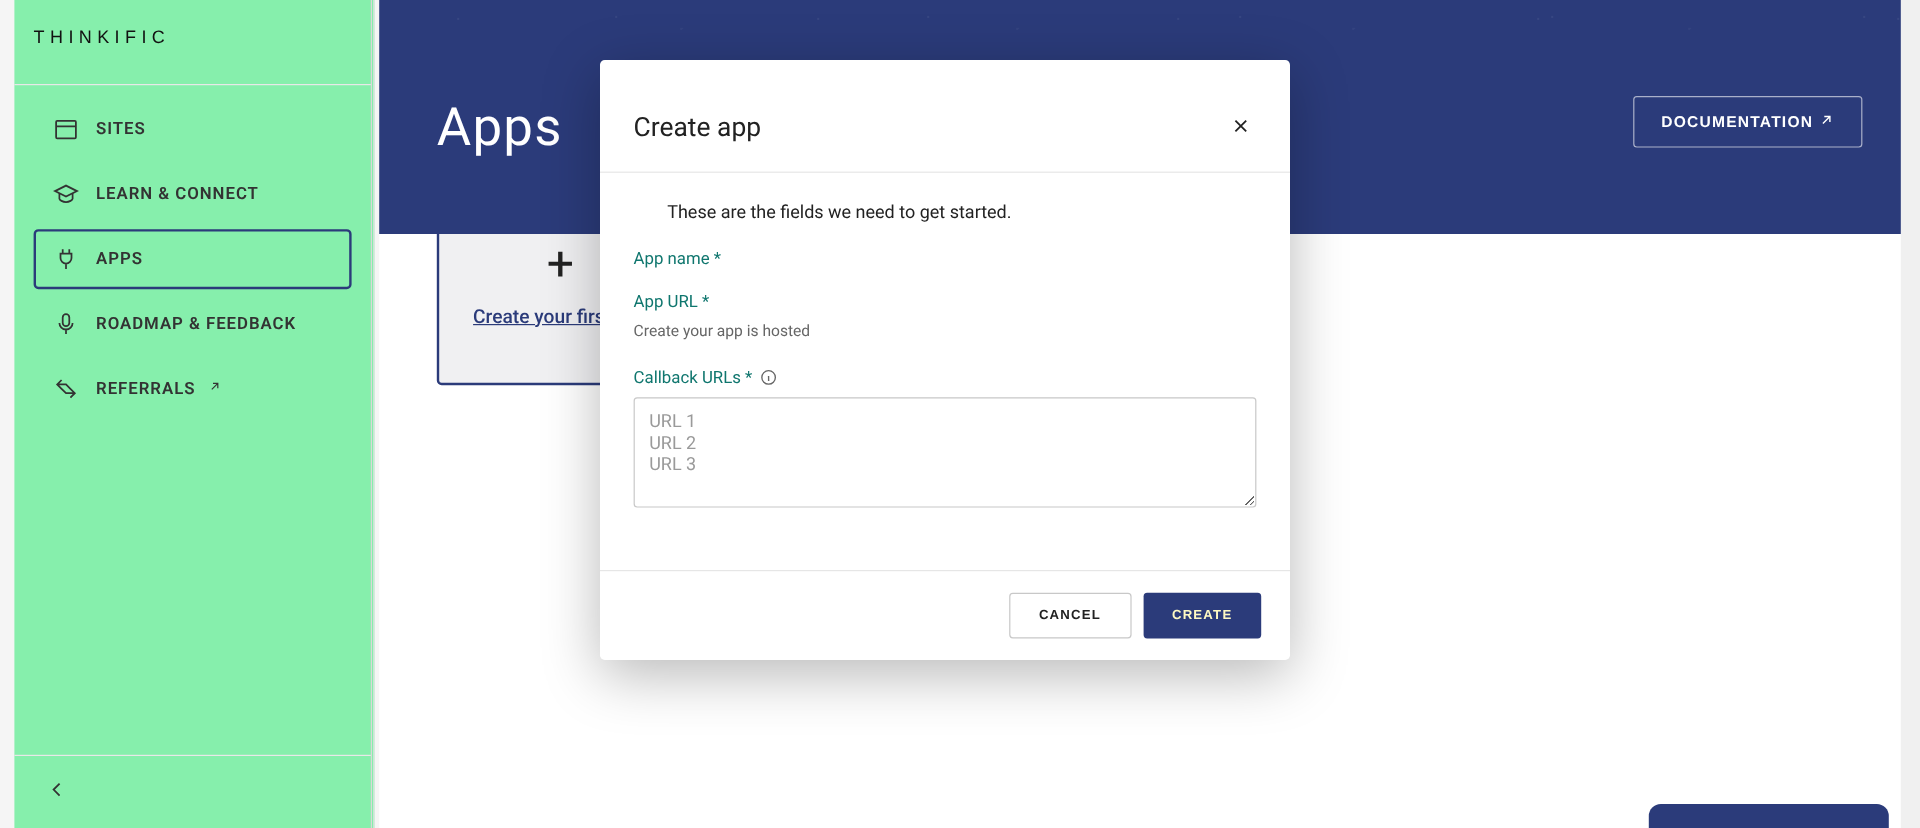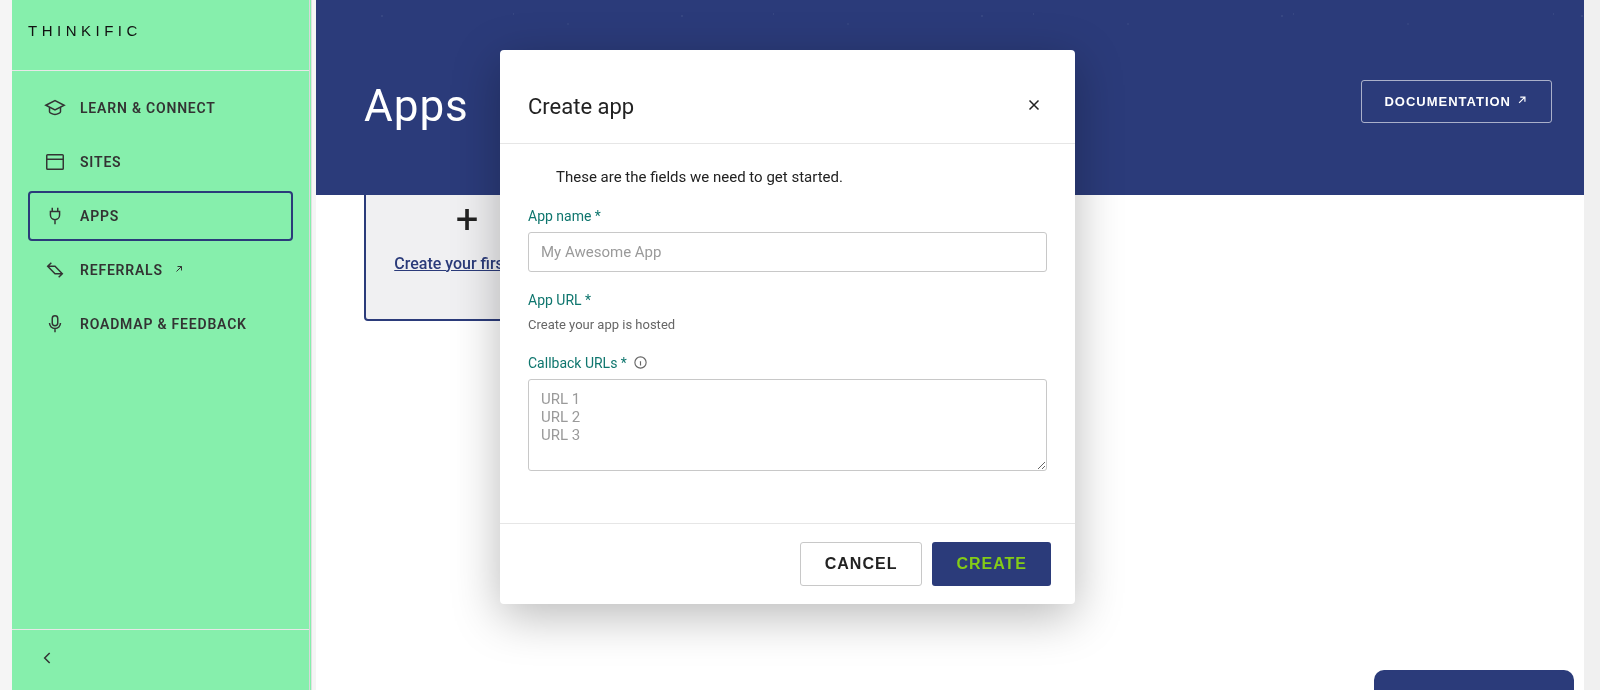--- a/index.html
+++ b/index.html
@@ -276,38 +276,38 @@
     
     .modal-footer {
       border-top: 1px solid #e6e6e6;
       padding: 18px 24px;
       display: flex;
       justify-content: flex-end;
       gap: 10px;
     }
     
     .btn {
-      font-size: 16px;
+      font-size: 11px;
       font-weight: 600;
       letter-spacing: 1px;
       padding: 12px 24px;
       border-radius: 3px;
       cursor: pointer;
       border: none;
     }
     
     .btn-secondary {
       background: #fff;
       color: #222;
       border: 1px solid #c8c8c8;
     }
     
     .btn-primary {
       background: #2b3b7a;
-      color: #84cc16;
+      color: #fef9c3;
     }
     
     .scrollbar-edge {
       position: absolute;
       right: 0;
       top: 0;
       width: 16px;
       height: 100%;
       background: #f0f0f0;
     }
@@ -329,64 +329,64 @@
   <div class="sidebar-inner">
     <div class="logo">
       <svg viewBox="0 0 200 22" width="150" height="22">
         <text x="0" y="17" font-family="Arial" font-size="20" letter-spacing="6" fill="#111">THINKIFIC</text>
       </svg>
     </div>
     <nav class="nav">
       <div class="nav-item">
         <span class="nav-icon">
           <svg width="22" height="22" viewBox="0 0 24 24" fill="none" stroke="#333" stroke-width="1.6">
-              <path d="M2 9l10-5 10 5-10 5L2 9z"></path>
-              <path d="M6 11v5c0 1 3 3 6 3s6-2 6-3v-5"></path>
-            </svg>
-        </span>
-        <span>LEARN &amp; CONNECT</span>
+              <rect x="3" y="4" width="18" height="16" rx="1"></rect>
+              <path d="M3 9h18"></path>
+            </svg>
+        </span>
+        <span>SITES</span>
       </div>
       <div class="nav-item">
         <span class="nav-icon">
           <svg width="22" height="22" viewBox="0 0 24 24" fill="none" stroke="#333" stroke-width="1.6">
-              <rect x="3" y="4" width="18" height="16" rx="1"></rect>
-              <path d="M3 9h18"></path>
-            </svg>
-        </span>
-        <span>SITES</span>
+              <path d="M2 9l10-5 10 5-10 5L2 9z"></path>
+              <path d="M6 11v5c0 1 3 3 6 3s6-2 6-3v-5"></path>
+            </svg>
+        </span>
+        <span>LEARN &amp; CONNECT</span>
       </div>
       <div class="nav-item active">
         <span class="nav-icon">
           <svg width="22" height="22" viewBox="0 0 24 24" fill="none" stroke="#333" stroke-width="1.6">
               <path d="M9 3v4M15 3v4M7 7h10v4a5 5 0 01-5 5 5 5 0 01-5-5V7zM12 16v5"></path>
             </svg>
         </span>
         <span>APPS</span>
-      </div>
-      <div class="nav-item">
-        <span class="nav-icon">
-          <svg width="22" height="22" viewBox="0 0 24 24" fill="none" stroke="#333" stroke-width="1.6">
-              <path d="M8 12l-4-4 4-4M16 12l4 4-4 4M4 8h8l4 4M20 16h-8l-4-4"></path>
-            </svg>
-        </span>
-        <span>REFERRALS</span>
-        <span class="ext-icon">
-          <svg width="12" height="12" viewBox="0 0 24 24" fill="none" stroke="#333" stroke-width="2">
-              <path d="M7 17L17 7M9 7h8v8"></path>
-            </svg>
-        </span>
       </div>
       <div class="nav-item">
         <span class="nav-icon">
           <svg width="22" height="22" viewBox="0 0 24 24" fill="none" stroke="#333" stroke-width="1.6">
               <rect x="9" y="3" width="6" height="11" rx="3"></rect>
               <path d="M6 11a6 6 0 0012 0M12 17v4"></path>
             </svg>
         </span>
         <span>ROADMAP &amp; FEEDBACK</span>
+      </div>
+      <div class="nav-item">
+        <span class="nav-icon">
+          <svg width="22" height="22" viewBox="0 0 24 24" fill="none" stroke="#333" stroke-width="1.6">
+              <path d="M8 12l-4-4 4-4M16 12l4 4-4 4M4 8h8l4 4M20 16h-8l-4-4"></path>
+            </svg>
+        </span>
+        <span>REFERRALS</span>
+        <span class="ext-icon">
+          <svg width="12" height="12" viewBox="0 0 24 24" fill="none" stroke="#333" stroke-width="2">
+              <path d="M7 17L17 7M9 7h8v8"></path>
+            </svg>
+        </span>
       </div>
     </nav>
     <div class="nav-footer">
       <span class="footer-icon">
         <svg width="20" height="20" viewBox="0 0 24 24" fill="none" stroke="#333" stroke-width="1.8">
             <path d="M14 6l-6 6 6 6"></path>
           </svg>
       </span>
     </div>
   </div>
@@ -428,21 +428,20 @@
             <path d="M6 6l12 12M18 6L6 18"></path>
           </svg>
       </span>
     </button>
   </div>
   <div class="modal-body">
     <p class="intro-text">These are the fields we need to get started.</p>
 
     <div class="form-group">
       <label class="form-label">App name *</label>
-      <input type="text" class="text-input" placeholder="My Awesome App" value="" style="">
     </div>
 
     <div class="form-group">
       <label class="form-label">App URL *</label>
       <p class="helper-text">Create your app is hosted</p>
     </div>
 
     <div class="form-group">
       <label class="form-label">
         <span>Callback URLs *</span>

